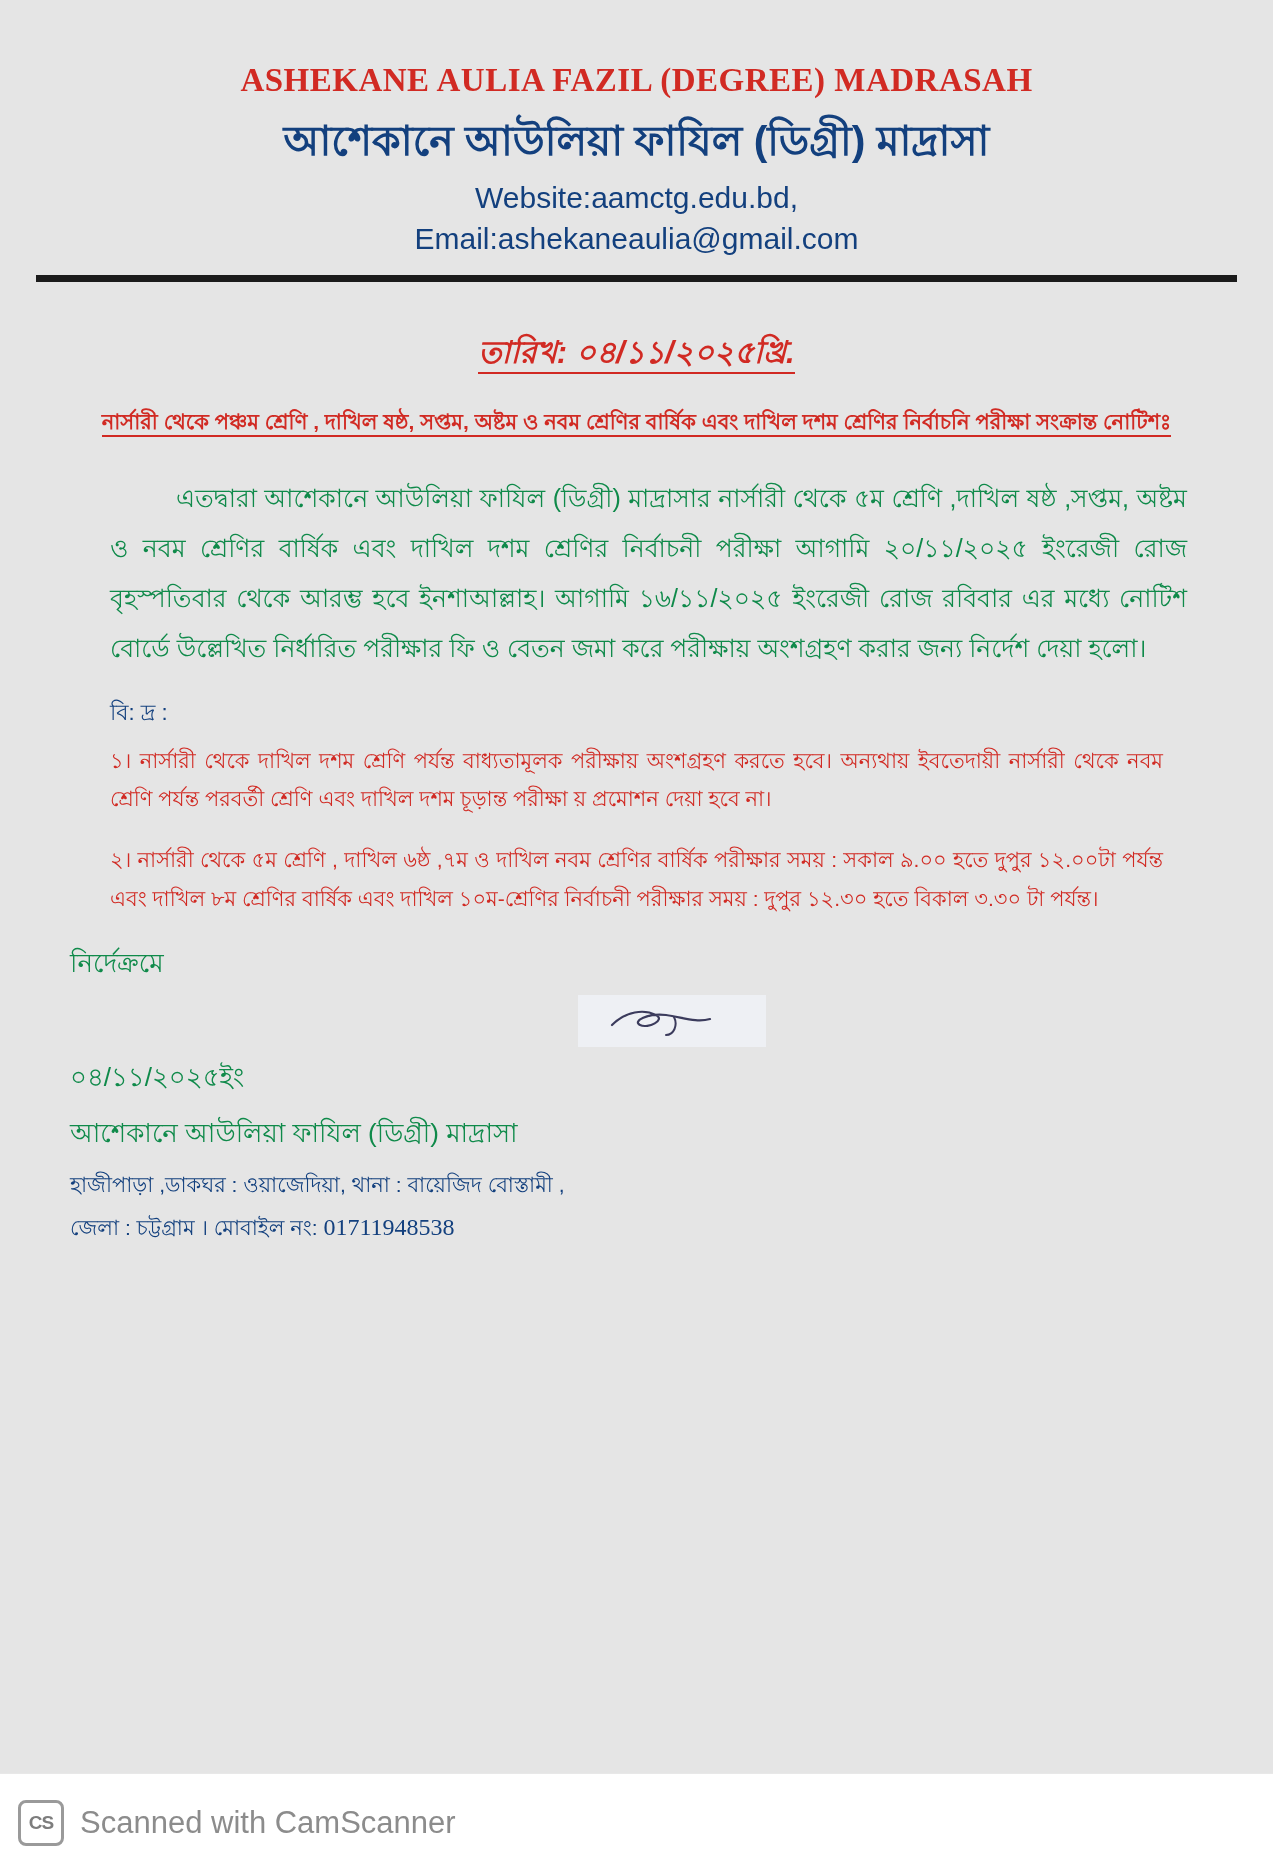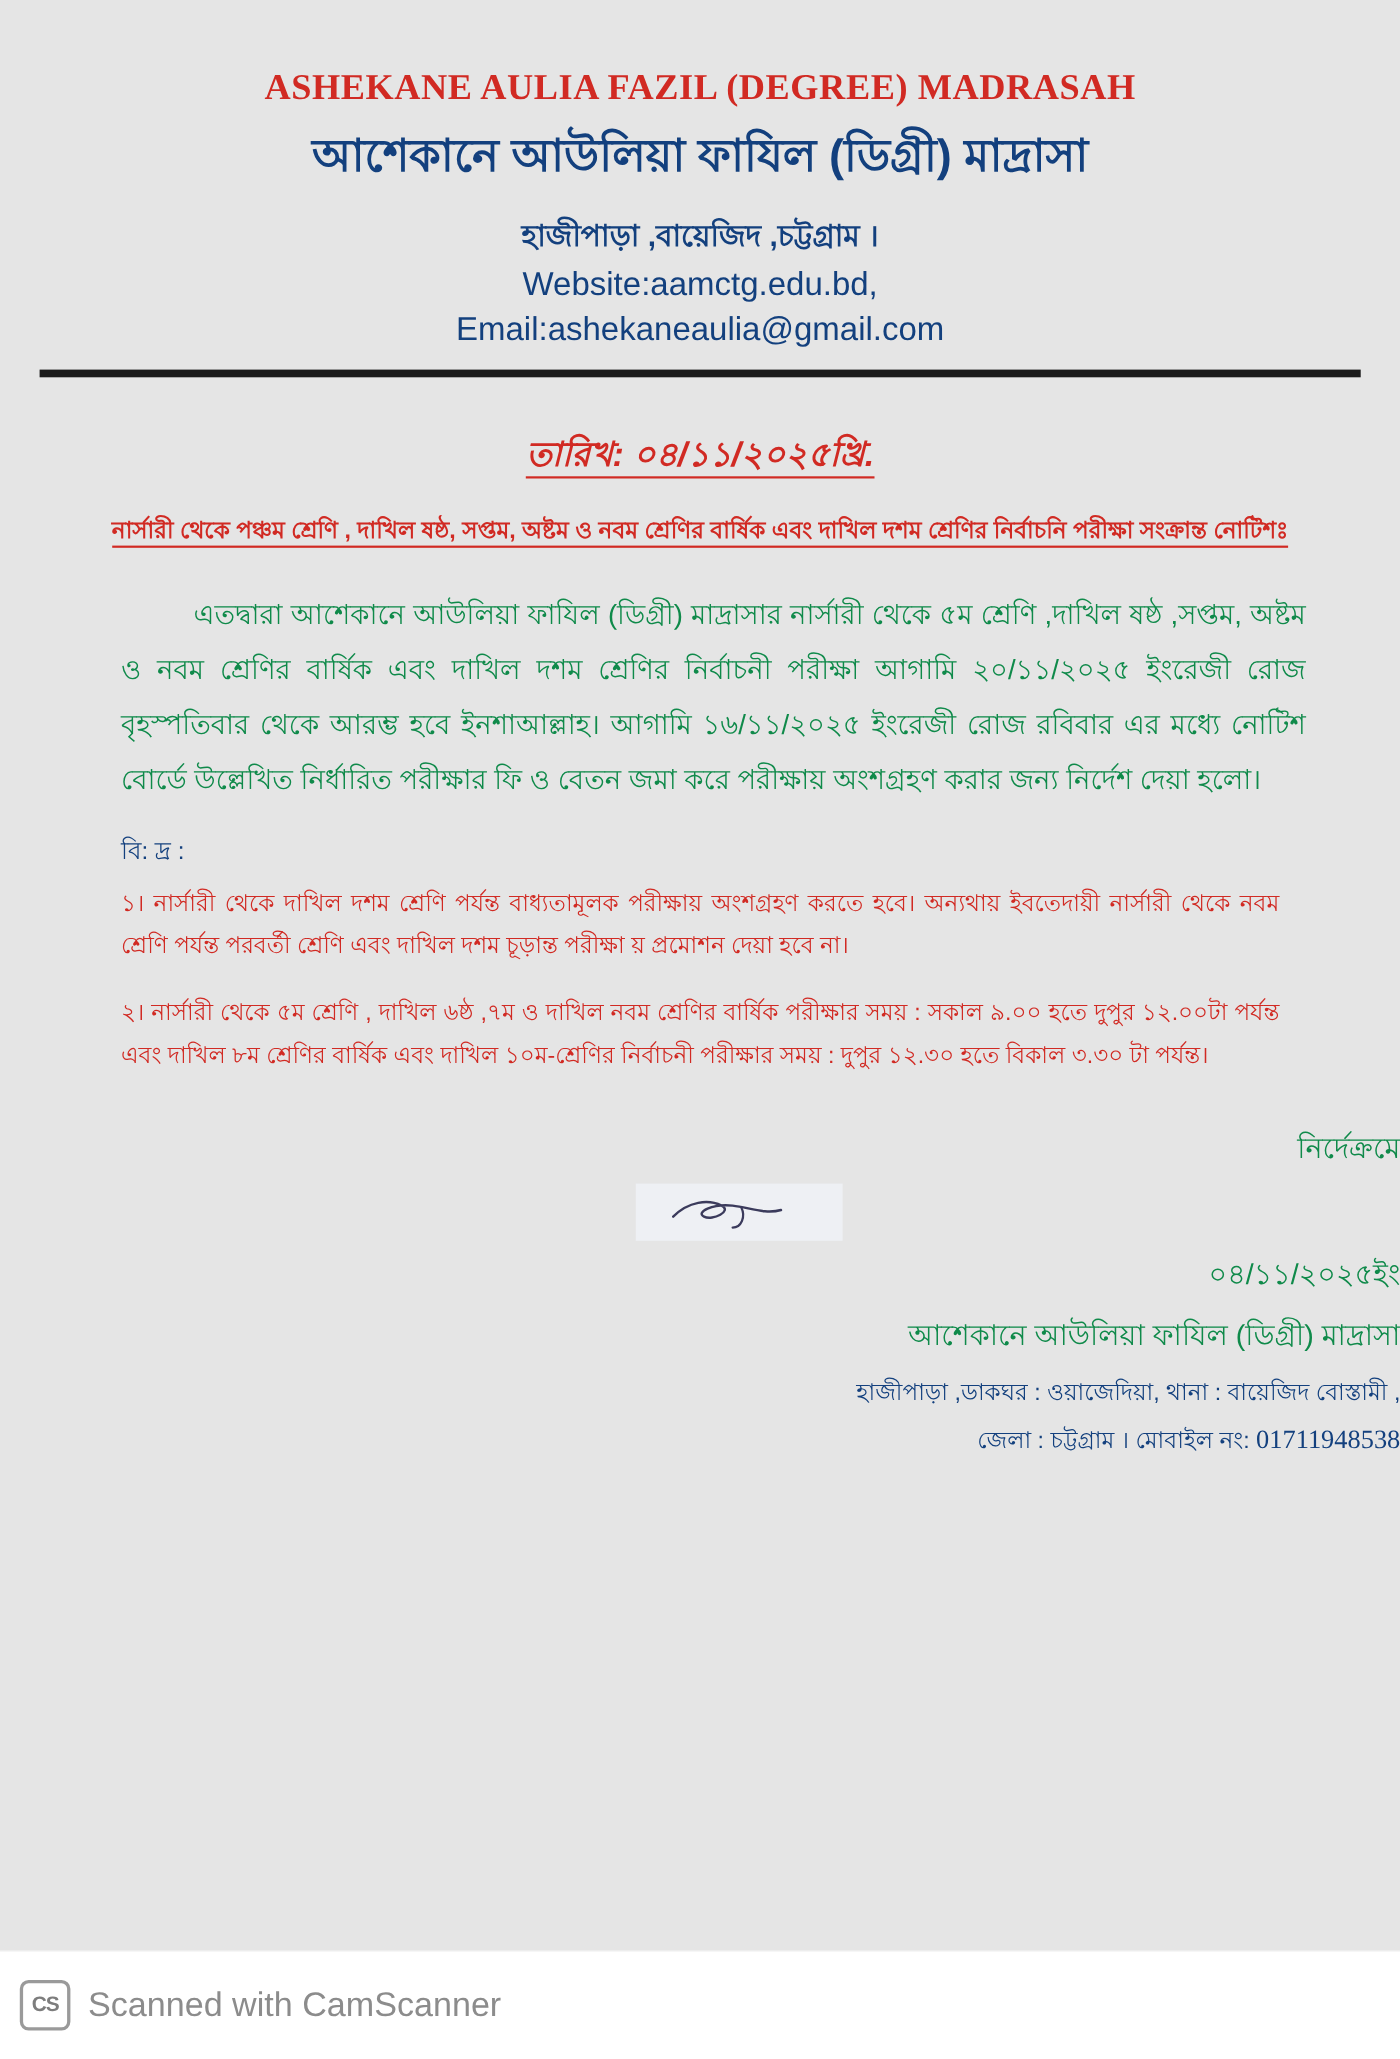--- a/index.html
+++ b/index.html
@@ -106,22 +106,22 @@
     color: #d12a23;
     font-family: "Liberation Sans", sans-serif;
     font-size: 21px;
     line-height: 1.85;
     text-align: justify;
   }
   .note-2 { margin-top: 22px; }
 
   
   .sign-wrap {
-    margin-top: 44px;
-    text-align: right;
+    margin-top: 24px;
+    text-align: left;
     padding-left: 70px;
   }
   .sign-by {
     color: #0f8a4a;
     font-family: "Liberation Sans", sans-serif;
     font-size: 26px;
   }
   .sign-img {
     width: 188px;
     height: 52px;
@@ -187,21 +187,20 @@
   }
 </style>
 </head>
 <body>
 
 <div class="page">
 
   <div class="header">
     <div class="head-en">ASHEKANE AULIA FAZIL (DEGREE) MADRASAH</div>
     <div class="head-bn">আশেকানে আউলিয়া ফাযিল (ডিগ্রী) মাদ্রাসা</div>
-    <div class="head-addr">হাজীপাড়া ,বায়েজিদ ,চট্টগ্রাম ।</div>
     <div class="head-contact">
       <div>Website:aamctg.edu.bd,</div>
       <div>Email:ashekaneaulia@gmail.com</div>
     </div>
     <div class="rule"></div>
   </div>
 
   <div class="date-line">
     <span>তারিখ: ০৪/১১/২০২৫খ্রি.</span>
   </div>

